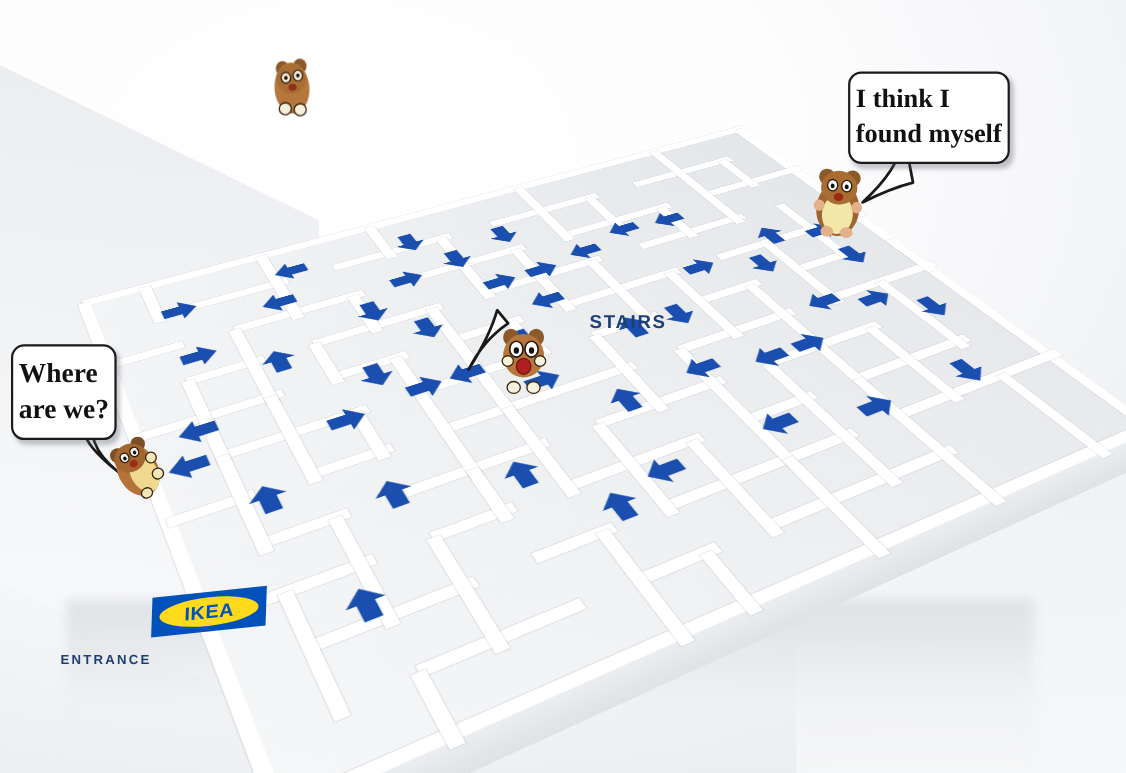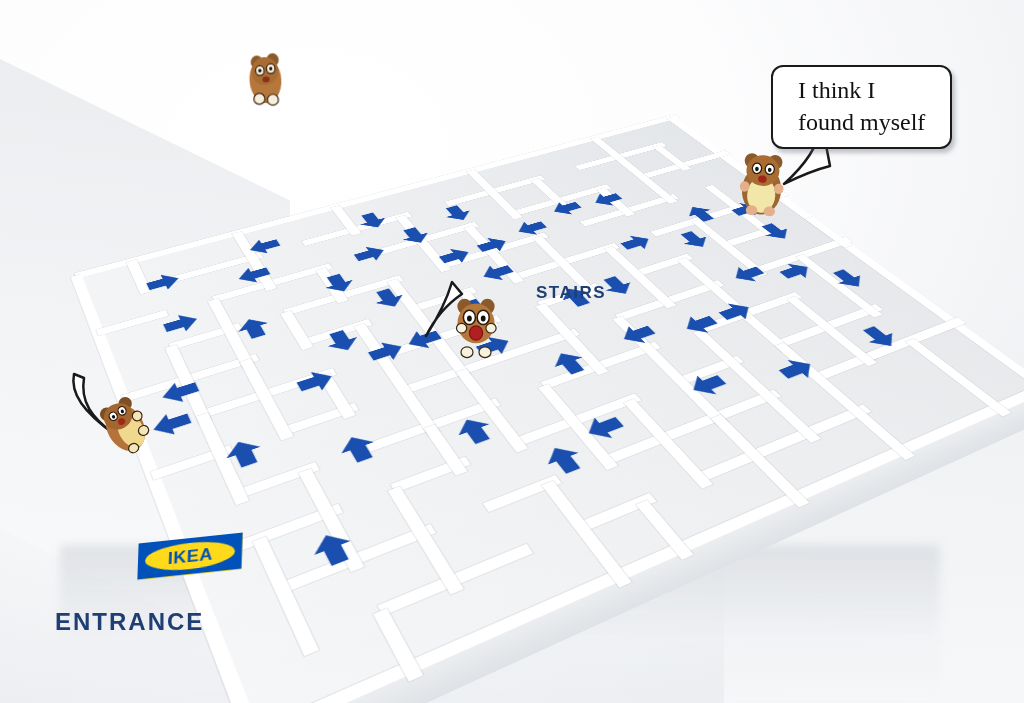--- a/index.html
+++ b/index.html
@@ -126,21 +126,21 @@
   
   .map-label {
     position: absolute;
     color: #1f3e73;
     font-weight: bold;
     letter-spacing: 2px;
     white-space: nowrap;
     font-family: "Liberation Sans", sans-serif;
   }
   #label-checkout { left: 711px; top: 15px; font-size: 20px; }
-  #label-entrance { left: 55px;  top: 608px; font-size: 24px; }
+  #label-entrance { left: 55px;  top: 593px; font-size: 12px; }
   #label-stairs   { left: 536px; top: 283px; font-size: 17px; letter-spacing: 1.5px; }
 
   
   #ikea-logo {
     position: absolute;
     left: 138px; top: 538px;
     width: 104px; height: 36px;
     background: #0051ba;
     transform: skewY(-6deg) skewX(-2deg);
     display: flex; align-items: center; justify-content: center;
@@ -160,26 +160,27 @@
     line-height: 1;
     transform: scaleX(1.06);
   }
 
   
   .bubble {
     position: absolute;
     background: #ffffff;
     border: 2.5px solid #1a1a1a;
     border-radius: 12px;
-    padding: 8px 25px 9px;
+    padding: 8px 5px 9px;
     font-family: "Liberation Serif", serif;
     color: #111111;
     line-height: 1.32;
     box-shadow: 3px 4px 4px rgba(90,95,105,.35);
     white-space: pre-line;
+    font-weight: bold;
   }
   #bubble-checkout { left: 771px; top: 65px;  font-size: 24px; }
   #bubble-center   { left: 411px; top: 243px; font-size: 24px; }
   #bubble-entrance { left: 10px;  top: 313px; font-size: 25px; }
 
   .tail { position: absolute; pointer-events: none; }
   #tail-checkout { left: 760px; top: 120px; width: 90px;  height: 90px; }
   #tail-center   { left: 418px; top: 280px; width: 80px;  height: 70px; }
   #tail-entrance { left: 40px;  top: 372px; width: 100px; height: 80px; }
 
@@ -655,20 +656,22 @@
   </svg>
   <svg class="tail" id="tail-center" viewBox="0 0 80 70">
     <path d="M34 2 C30 16, 22 34, 8 56 C16 40, 26 26, 44 14 Z" fill="#ffffff" stroke="#1a1a1a" stroke-width="2.5" stroke-linejoin="round"></path>
   </svg>
   <svg class="tail" id="tail-entrance" viewBox="0 0 100 80">
     <path d="M34 2 C30 22, 44 40, 74 62 C52 46, 40 30, 44 6 Z" fill="#ffffff" stroke="#1a1a1a" stroke-width="2.5" stroke-linejoin="round"></path>
   </svg>
 
   <div class="bubble" id="bubble-checkout">I think I
 found myself</div>
+  <div class="bubble" id="bubble-entrance">Where
+are we?</div>
 
   <div class="bear" id="bear-top">
     <svg viewBox="0 0 60 95">
       <ellipse cx="18" cy="16" rx="10" ry="11" fill="#8a5a2b"></ellipse>
       <ellipse cx="44" cy="14" rx="10" ry="11" fill="#8a5a2b"></ellipse>
       <ellipse cx="30" cy="46" rx="26" ry="38" fill="#b5773c"></ellipse>
       <ellipse cx="30" cy="32" rx="22" ry="22" fill="#a96c33"></ellipse>
       <ellipse cx="22" cy="30" rx="7" ry="8" fill="#f5efdc" stroke="#3a2512" stroke-width="2"></ellipse>
       <ellipse cx="40" cy="28" rx="7" ry="8" fill="#f5efdc" stroke="#3a2512" stroke-width="2"></ellipse>
       <ellipse cx="22" cy="30" rx="2.6" ry="3" fill="#1d1109"></ellipse>

